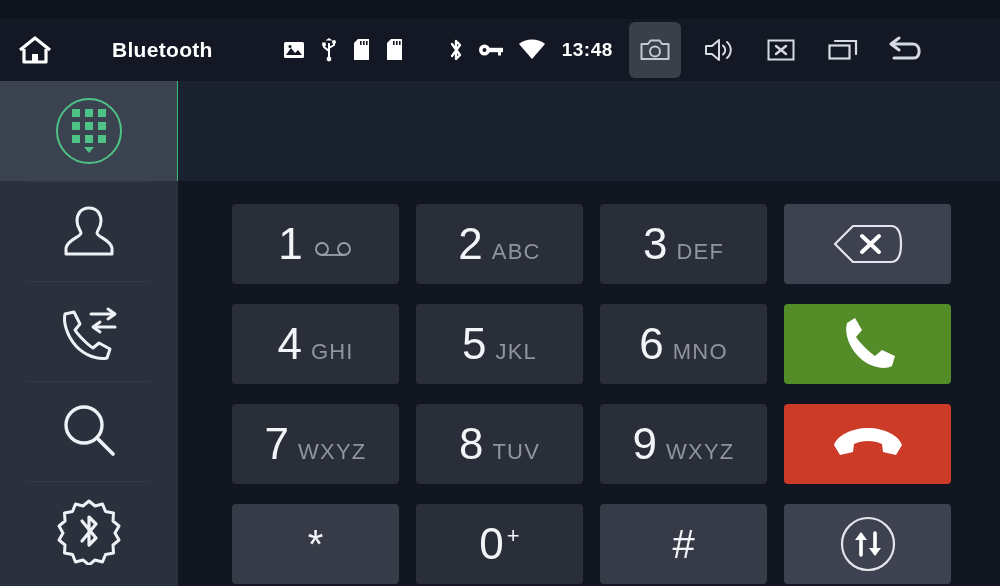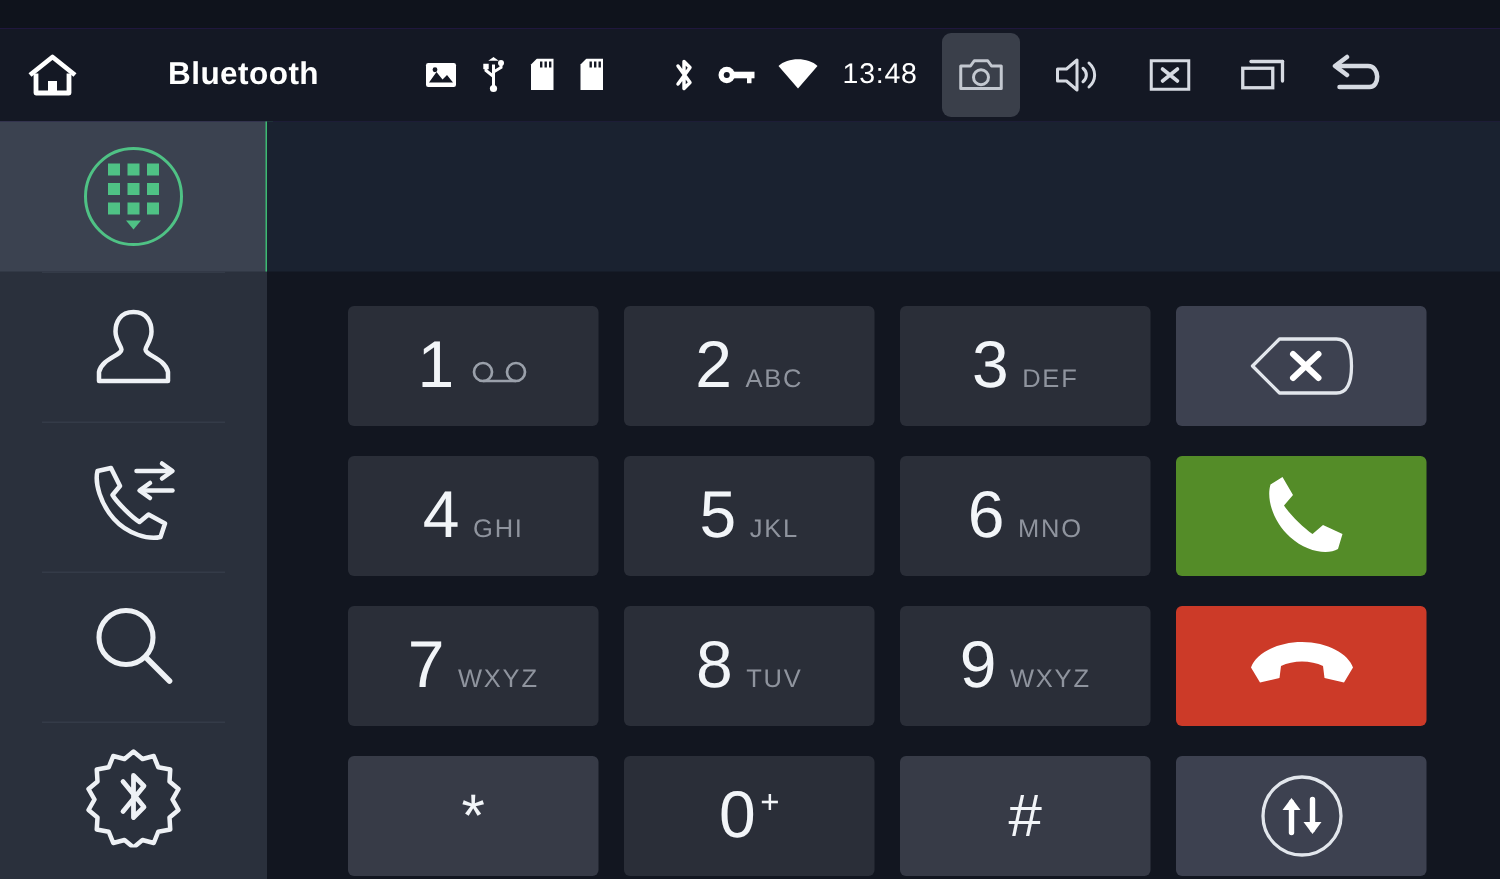--- a/index.html
+++ b/index.html
@@ -18,21 +18,21 @@
     display:flex; align-items:center;
   }
   .sb-home { width:70px; display:flex; align-items:center; justify-content:center; }
   .sb-title {
     color:#ffffff; font-size:21px; font-weight:bold;
     margin-left:42px; letter-spacing:.3px;
   }
   .sb-icons-left { display:flex; align-items:center; gap:16px; margin-left:70px; }
   .sb-icons-right { display:flex; align-items:center; gap:0px; margin-left:45px; }
   .sb-clock {
-    color:#ffffff; font-size:19px; font-weight:normal;
+    color:#ffffff; font-size:19px; font-weight:bold;
     margin:0 16px 0 16px; letter-spacing:.5px;
   }
   .sb-btn {
     width:48px; height:62px; display:flex; align-items:center; justify-content:center;
   }
   .sb-btn.camera { background:#3a3f4a; border-radius:6px; height:56px; width:52px; }
   .sb-gap { width:14px; }
 
   
   .sidebar {
@@ -81,21 +81,21 @@
     background:#2a2e38;
     display:flex; align-items:center; justify-content:center;
   }
   .key.lighter { background:#373b47; }
   .key.action  { background:#3d4150; }
   .key.call    { background:#548c28; }
   .key.hangup  { background:#cc3a28; }
 
   .kc { display:flex; align-items:baseline; }
   .kdigit { color:#f2f5f8; font-size:44px; font-weight:300; line-height:1; }
-  .kletters { color:#8f949e; font-size:17px; margin-left:9px; letter-spacing:1.2px; }
+  .kletters { color:#8f949e; font-size:22px; margin-left:9px; letter-spacing:1.2px; }
   .ksup { color:#f2f5f8; font-size:22px; font-weight:300; margin-left:3px; position:relative; top:-16px; }
   .ksym { color:#f2f5f8; font-size:40px; font-weight:400; line-height:1; }
   .vmail { margin-left:10px; position:relative; top:-2px; }
 
   svg { display:block; }
 </style>
 </head>
 <body>
 
 <div id="app">

